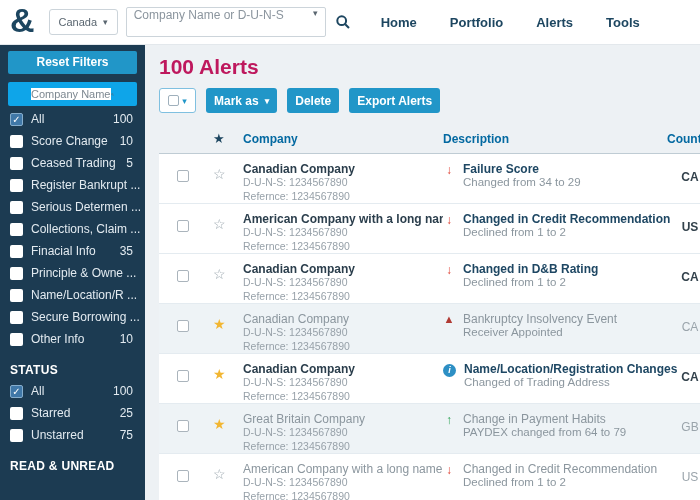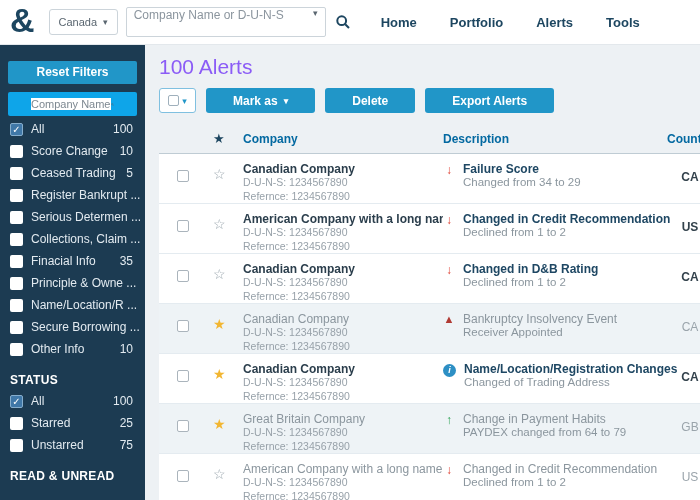--- a/index.html
+++ b/index.html
@@ -17,47 +17,47 @@
             display:flex; align-items:flex-start; padding:0 7px; background:#fff; }
   .search-box input { border:none; outline:none; flex:1; font-size:12px; color:#6b7680;
             font-family:"Liberation Sans",sans-serif; background:transparent; }
   .search-box input::placeholder { color:#8b959e; }
   .mag-btn { margin-left:9px; cursor:pointer; display:flex; align-items:center; }
   .nav { display:flex; gap:33px; margin-left:30px; }
   .nav-item { font-size:13px; font-weight:bold; color:#1d4660; cursor:pointer; }
 
   
   .sidebar { position:absolute; top:45px; left:0; width:145px; height:455px; background:#1c3b52; overflow:hidden; }
-  .reset-btn { display:block; width:129px; margin:16px 8px 8px; height:23px; background:#2196c8; color:#fff;
+  .reset-btn { display:block; width:129px; margin:6px 8px 8px; height:23px; background:#2196c8; color:#fff;
             font-size:12px; font-weight:bold; text-align:center; line-height:23px; border:none;
             border-radius:2px; cursor:pointer; font-family:"Liberation Sans",sans-serif; }
   .side-search { margin:4px 8px 2px; height:24px; background:#0ea5e9; border-radius:2px; display:flex;
             align-items:center; padding:0 23px; }
   .side-search input { border:none; outline:none; flex:1; width:80px; font-size:11px; color:#444;
             font-family:"Liberation Sans",sans-serif; }
   .side-search input::placeholder { color:#7d8891; }
   .side-heading { margin:13px 10px 3px; font-size:12px; font-weight:bold; color:#ffffff; letter-spacing:.3px; }
   .side-item { display:flex; align-items:center; gap:8px; padding:4px 12px 4px 10px; cursor:pointer; }
   .side-label { font-size:12px; color:#e2eaf0; white-space:nowrap; }
   .side-count { margin-left:auto; font-size:12px; color:#e2eaf0; }
   .cb { width:13px; height:13px; border-radius:2px; background:#fff; flex:0 0 13px;
         font-size:10px; line-height:13px; text-align:center; color:#fff; }
   .cb.checked { background:#4078a8; border:1px solid #86aecd; line-height:11px; }
 
   
   .main { position:absolute; top:45px; left:145px; width:555px; height:455px; background:#edf1f4; overflow:hidden; }
   .main-inner { padding:10px 0 0 14px; }
-  .page-title { font-size:21px; font-weight:normal; color:#8b5cf6; }
+  .page-title { font-size:21px; font-weight:bold; color:#be185d; }
   .toolbar { display:flex; gap:10px; margin-top:9px; align-items:center; }
   .select-all-btn { width:37px; height:25px; background:#fff; border:1px solid #7fc0e0; border-radius:3px;
         display:flex; align-items:center; justify-content:center; gap:3px; cursor:pointer; }
   .select-all-btn .sq { width:11px; height:11px; border:1px solid #9fb0bc; border-radius:2px; background:#fff; }
   .select-all-btn .caret { color:#2196c8; }
   .btn { height:25px; background:#2196c8; color:#fff; border:none; border-radius:3px; font-size:12px;
-        font-weight:bold; padding:0 27px; cursor:pointer; font-family:"Liberation Sans",sans-serif;
+        font-weight:bold; padding:0 8px; cursor:pointer; font-family:"Liberation Sans",sans-serif;
         display:flex; align-items:center; gap:6px; }
   .btn .caret { color:#fff; }
 
   
   .table { margin-top:11px; }
   .thead { display:grid; grid-template-columns:36px 30px 200px 202px 90px; align-items:center;
         padding-left:18px; height:30px; border-bottom:1px solid #bfccd4; }
   .th { font-size:12px; font-weight:bold; color:#0369a1; }
   .th-star { font-size:13px; color:#1d4660; }
   .th-country { text-align:center; white-space:nowrap; }

